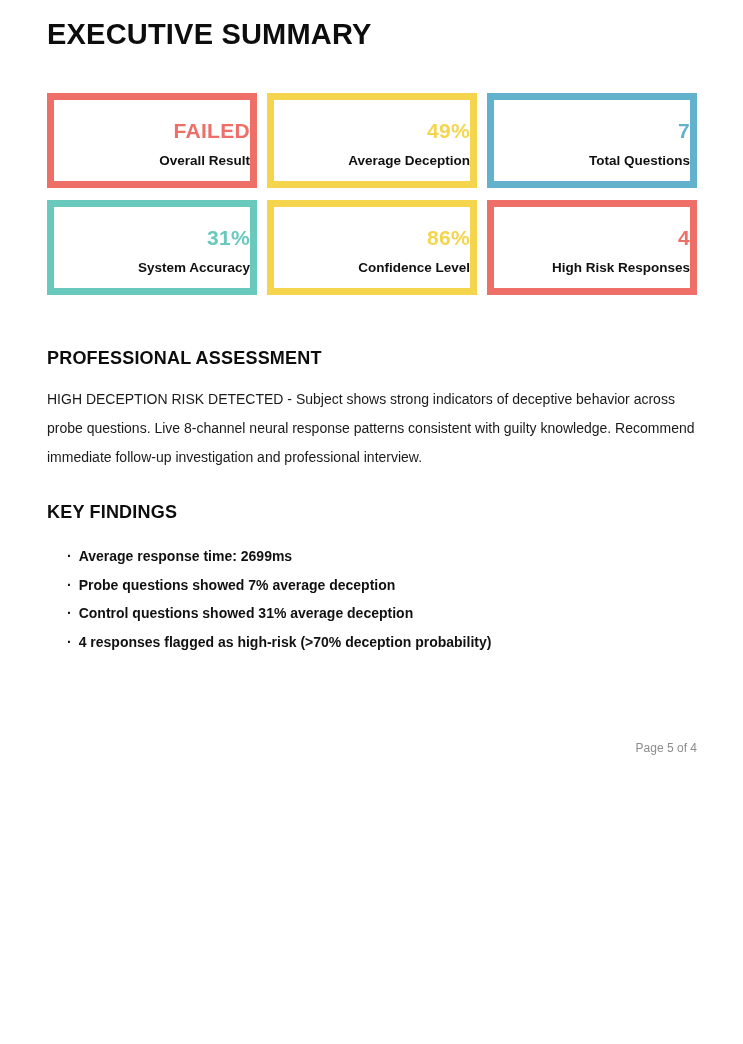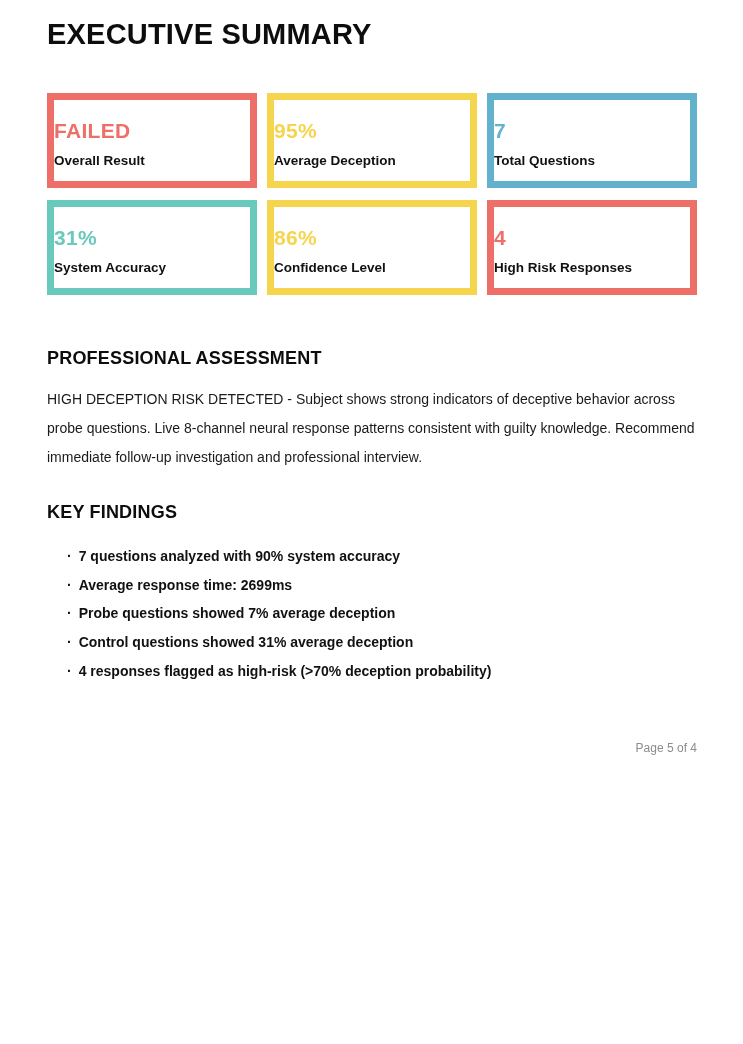--- a/index.html
+++ b/index.html
@@ -32,21 +32,21 @@
     column-gap: 10px;
     row-gap: 12px;
     width: 650px;
   }
   .stat-card {
     height: 95px;
     border: 7px solid var(--c, #ccc);
     background: #ffffff;
     display: flex;
     flex-direction: column;
-    align-items: flex-start;
+    align-items: flex-end;
     justify-content: center;
     padding-top: 6px;
     text-align: center;
   }
   .stat-value {
     font-size: 21px;
     font-weight: bold;
     color: var(--c, #333);
     letter-spacing: 0.3px;
   }
@@ -106,21 +106,21 @@
   <h1 class="doc-title">EXECUTIVE SUMMARY</h1>
 
   <div class="cards-grid">
 
     <div class="stat-card" style="--c: #EE6F68;">
       <div class="stat-value">FAILED</div>
       <div class="stat-label">Overall Result</div>
     </div>
 
     <div class="stat-card" style="--c: #F5D54D;">
-      <div class="stat-value">95%</div>
+      <div class="stat-value">49%</div>
       <div class="stat-label">Average Deception</div>
     </div>
 
     <div class="stat-card" style="--c: #63B2CD;">
       <div class="stat-value">7</div>
       <div class="stat-label">Total Questions</div>
     </div>
 
     <div class="stat-card" style="--c: #68C9BC;">
       <div class="stat-value">31%</div>
@@ -138,23 +138,20 @@
     </div>
 
   </div>
 
   <h2 class="section-heading assessment-heading">PROFESSIONAL ASSESSMENT</h2>
   <p class="assessment-body">HIGH DECEPTION RISK DETECTED - Subject shows strong indicators of deceptive behavior across probe questions. Live 8-channel neural response patterns consistent with guilty knowledge. Recommend immediate follow-up investigation and professional interview.</p>
 
   <h2 class="section-heading findings-heading">KEY FINDINGS</h2>
   <ul class="findings-list">
     <li>
-      <span class="bullet-dot">·</span><span>7 questions analyzed with 90% system accuracy</span>
-    </li>
-    <li>
       <span class="bullet-dot">·</span><span>Average response time: 2699ms</span>
     </li>
     <li>
       <span class="bullet-dot">·</span><span>Probe questions showed 7% average deception</span>
     </li>
     <li>
       <span class="bullet-dot">·</span><span>Control questions showed 31% average deception</span>
     </li>
     <li>
       <span class="bullet-dot">·</span><span>4 responses flagged as high-risk (&gt;70% deception probability)</span>

